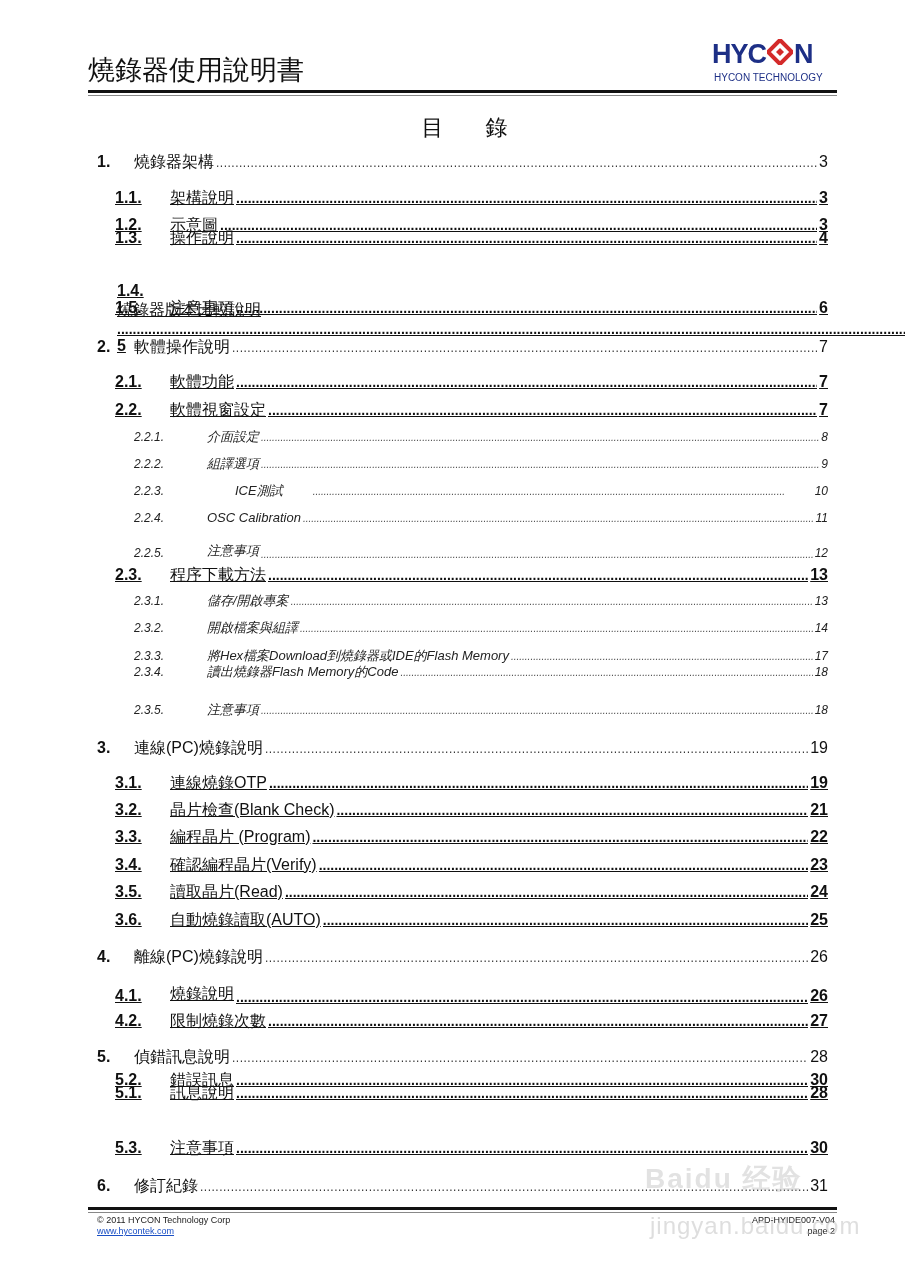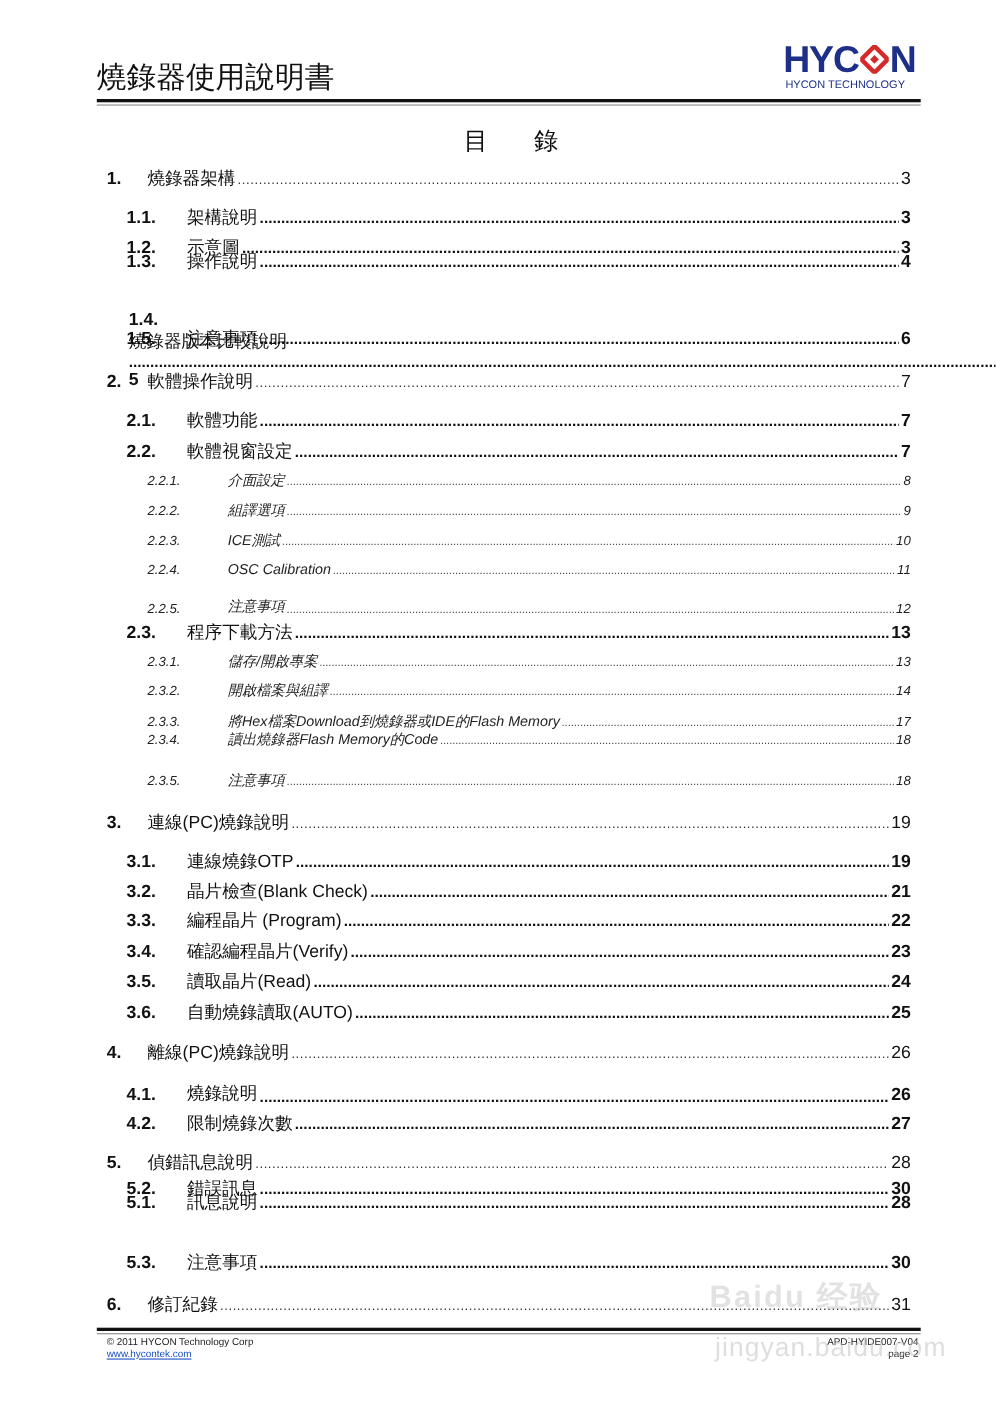--- a/index.html
+++ b/index.html
@@ -1,21 +1,21 @@
 <!DOCTYPE html>
 <html><head>
 <meta charset="utf-8">
 <style>
   html, body { margin:0; padding:0; background:#ffffff; }
   body { width:905px; height:1280px; position:relative; overflow:hidden;
          font-family:"Liberation Sans","DejaVu Sans",sans-serif; color:#111; }
   .header-title { position:absolute; left:88px; top:52px; font-size:27px; font-weight:400;
                   letter-spacing:0px; color:#111; }
   .logo { position:absolute; left:712px; top:36px; width:126px; height:50px; }
-  .logo-word { position:absolute; left:0; top:0; font-size:34px; font-weight:700; color:#1d2f86;
+  .logo-word { position:absolute; left:0; top:0; font-size:27px; font-weight:700; color:#1d2f86;
                letter-spacing:-1px; font-family:"Liberation Sans",sans-serif; line-height:36px; }
   .logo-word .o-mark { display:inline-block; width:26px; height:26px; position:relative; vertical-align:-2px; margin:0 1px; }
   .logo-sub { position:absolute; left:2px; top:36px; font-size:10px; color:#1d2f86; letter-spacing:0px; white-space:nowrap; }
   .hdr-rule-thick { position:absolute; left:88px; top:90px; width:749px; height:3px; background:#111; }
   .hdr-rule-thin  { position:absolute; left:88px; top:95px; width:749px; height:1px; background:#888; }
 
   .toc-title { position:absolute; left:12px; width:905px; top:113px; text-align:center; font-size:22px; letter-spacing:42px; padding-left:42px; box-sizing:border-box; }
 
   .toc { position:absolute; left:97px; top:150px; width:731px; }
   .row { position:absolute; left:0; width:731px; display:flex; align-items:baseline; white-space:nowrap; }
@@ -24,21 +24,21 @@
   .row .dots { flex:1 1 auto; overflow:hidden; margin:0 2px; }
   .row .dots::before { content:"................................................................................................................................................................................................................................................................................................................................................................"; }
   .row .pg { flex:0 0 auto; text-align:right; }
 
   .l1 { font-size:16px; }
   .l1 .num { font-weight:700; width:37px; }
   .l1 .lbl { font-weight:400; }
   .l1 .dots { font-size:12px; color:#333; letter-spacing:0.5px; }
   .l1 .pg { font-weight:400; }
 
-  .l2 { font-size:16px; left:18px; width:713px; }
+  .l2 { font-size:16px; left:18px; width:713px;text-decoration:underline; }
   .l2 .num { font-weight:700; width:55px; }
   .l2 .lbl { font-weight:400; }
   .l2 .dots { font-weight:700; font-size:14px; letter-spacing:0px; }
   .l2 .pg { font-weight:700; }
 
   .l3 { font-size:13px; font-style:italic; left:37px; width:694px; color:#222; }
   .l3 .num { width:73px; font-size:12px; }
   .l3 .dots { font-size:10px; color:#444; }
   .l3 .pg { font-size:12px; }
 
@@ -130,21 +130,21 @@
       <span class="lbl">介面設定</span>
       <span class="dots"></span>
       <span class="pg">8</span>
     </div>
     <div class="row l3" style="top: 305px;">
       <span class="num">2.2.2.</span>
       <span class="lbl">組譯選項</span>
       <span class="dots"></span>
       <span class="pg">9</span>
     </div>
-    <div class="row l3" style="top: 332px;">
+    <div class="row l3" style="top: 332px; gap: 28px;">
       <span class="num">2.2.3.</span>
       <span class="lbl">ICE測試</span>
       <span class="dots"></span>
       <span class="pg">10</span>
     </div>
     <div class="row l3" style="top: 360px;">
       <span class="num">2.2.4.</span>
       <span class="lbl">OSC Calibration</span>
       <span class="dots"></span>
       <span class="pg">11</span>

